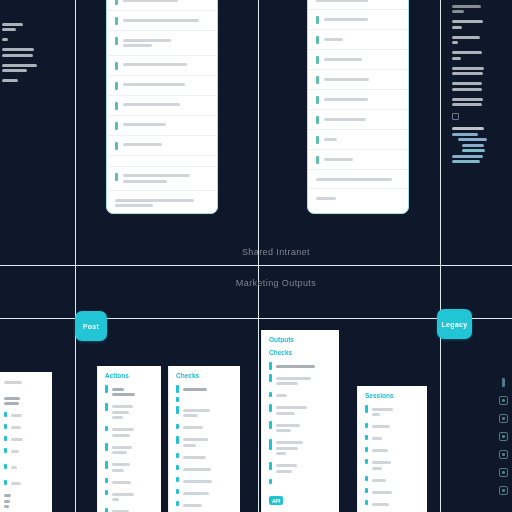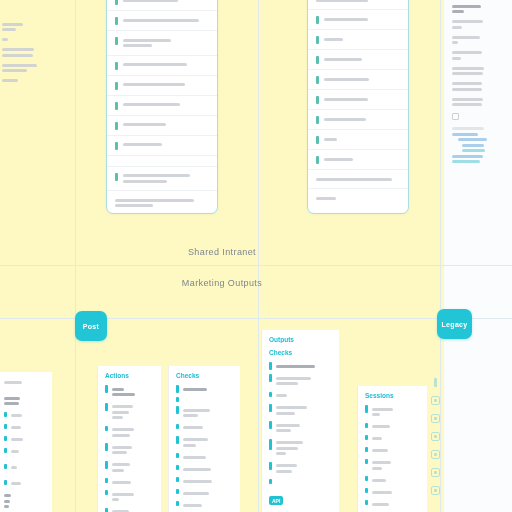--- a/index.html
+++ b/index.html
@@ -5,23 +5,24 @@
   * { box-sizing: border-box; margin: 0; padding: 0; }
   html, body {
     width: 512px; height: 512px;
     overflow: hidden;
     background: #fbfcfd;
     font-family: "Liberation Sans", sans-serif;
   }
 
   #app {
     position: relative;
-    width: 444px; height: 512px;
-    background: #fef9c3;
+    width: 512px; height: 512px;
+    background: #0f172a;
     filter: blur(0.35px);
+    padding-left: 20px;
   }
 
   
   .grid-line { position: absolute; background: #dfeaef; }
   .grid-line.h { left: 0; width: 512px; height: 1px; }
   .grid-line.v { top: 0; width: 1px; height: 512px; }
 
   
   .bar {
     display: block;

